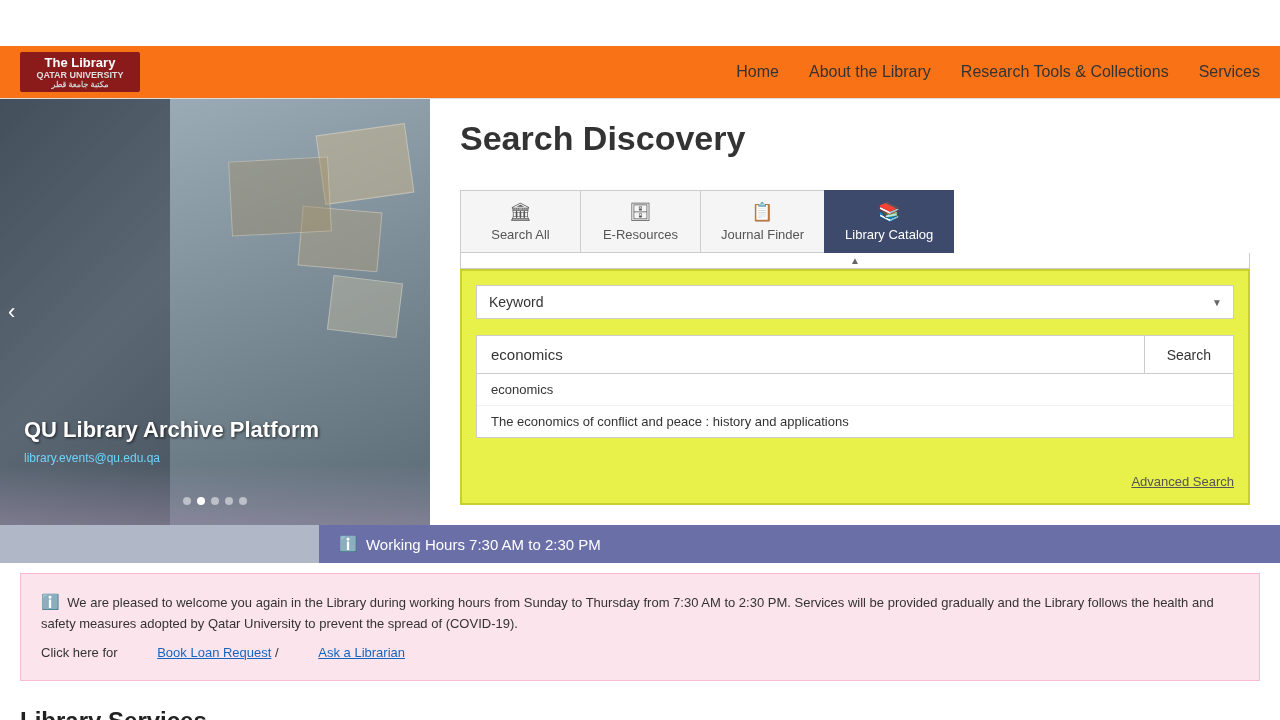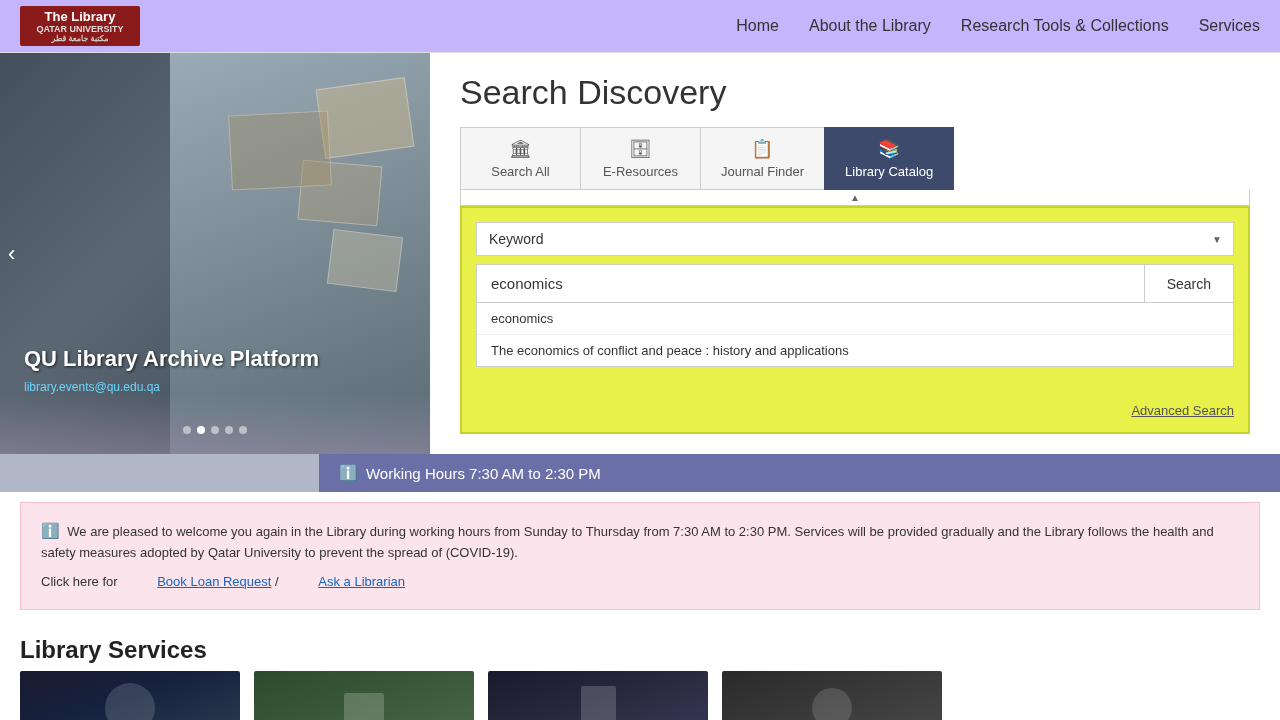--- a/index.html
+++ b/index.html
@@ -5,21 +5,22 @@
     * { box-sizing: border-box; margin: 0; padding: 0; }
     body { font-family: Arial, sans-serif; background: #fff; width: 1280px; min-height: 720px; overflow-x: hidden; }
 
     
     .header {
       display: flex;
       align-items: center;
       justify-content: space-between;
       padding: 6px 20px;
       border-bottom: 1px solid #ddd;
-      background: #c4b5fd;
+      background: #f97316;
+      margin-top: 46px;
     }
     .logo-area {
       display: flex;
       align-items: center;
       gap: 10px;
     }
     .logo-box {
       width: 120px;
       height: 40px;
       background: #8b1a1a;
@@ -134,23 +135,23 @@
       opacity: 0.4;
     }
 
     
     .search-area {
       flex: 1;
       padding: 20px 30px;
     }
     .search-title {
       font-size: 34px;
-      font-weight: 400;
-      color: #333;
-      margin-bottom: 15px;
+      font-weight: 700;
+      color: #333;
+      margin-bottom: 32px;
     }
 
     
     .search-tabs {
       display: flex;
       gap: 0;
       margin-bottom: 0;
     }
     .search-tab {
       display: flex;
@@ -175,21 +176,21 @@
     }
 
     
     .search-box-area {
       background: #e8f04a;
       padding: 14px;
       margin-top: 0;
       border: 2px solid #c8d030;
     }
     .keyword-select-row {
-      margin-bottom: 8px;
+      margin-bottom: 16px;
     }
     .keyword-select {
       width: 100%;
       padding: 8px 12px;
       font-size: 14px;
       border: 1px solid #ccc;
       background: white;
       appearance: none;
       -webkit-appearance: none;
       cursor: pointer;

